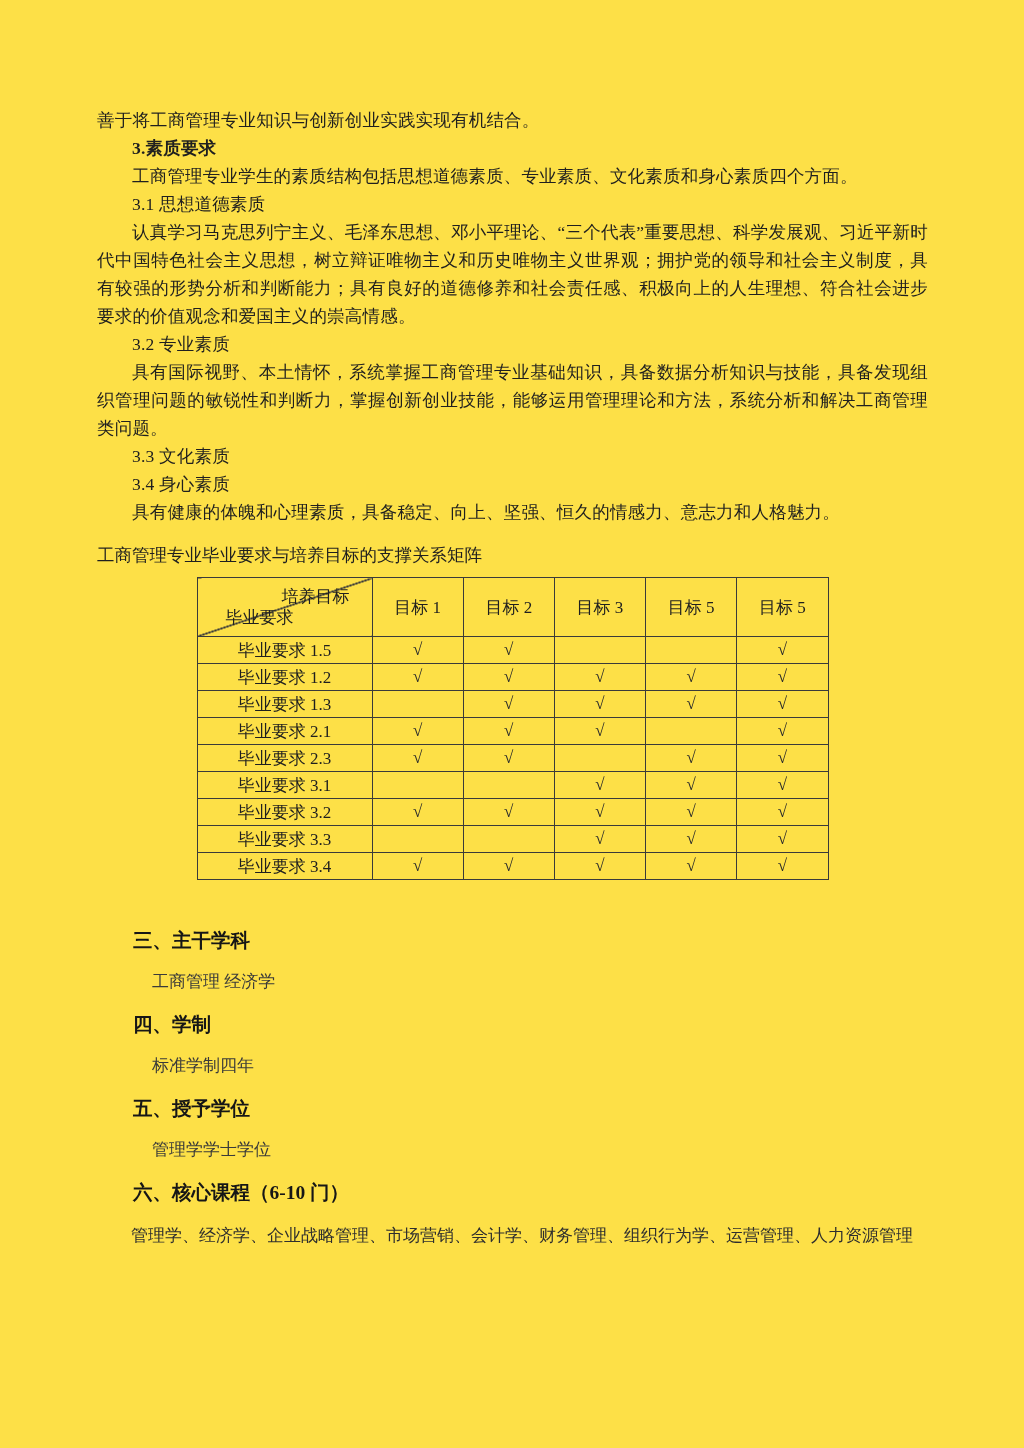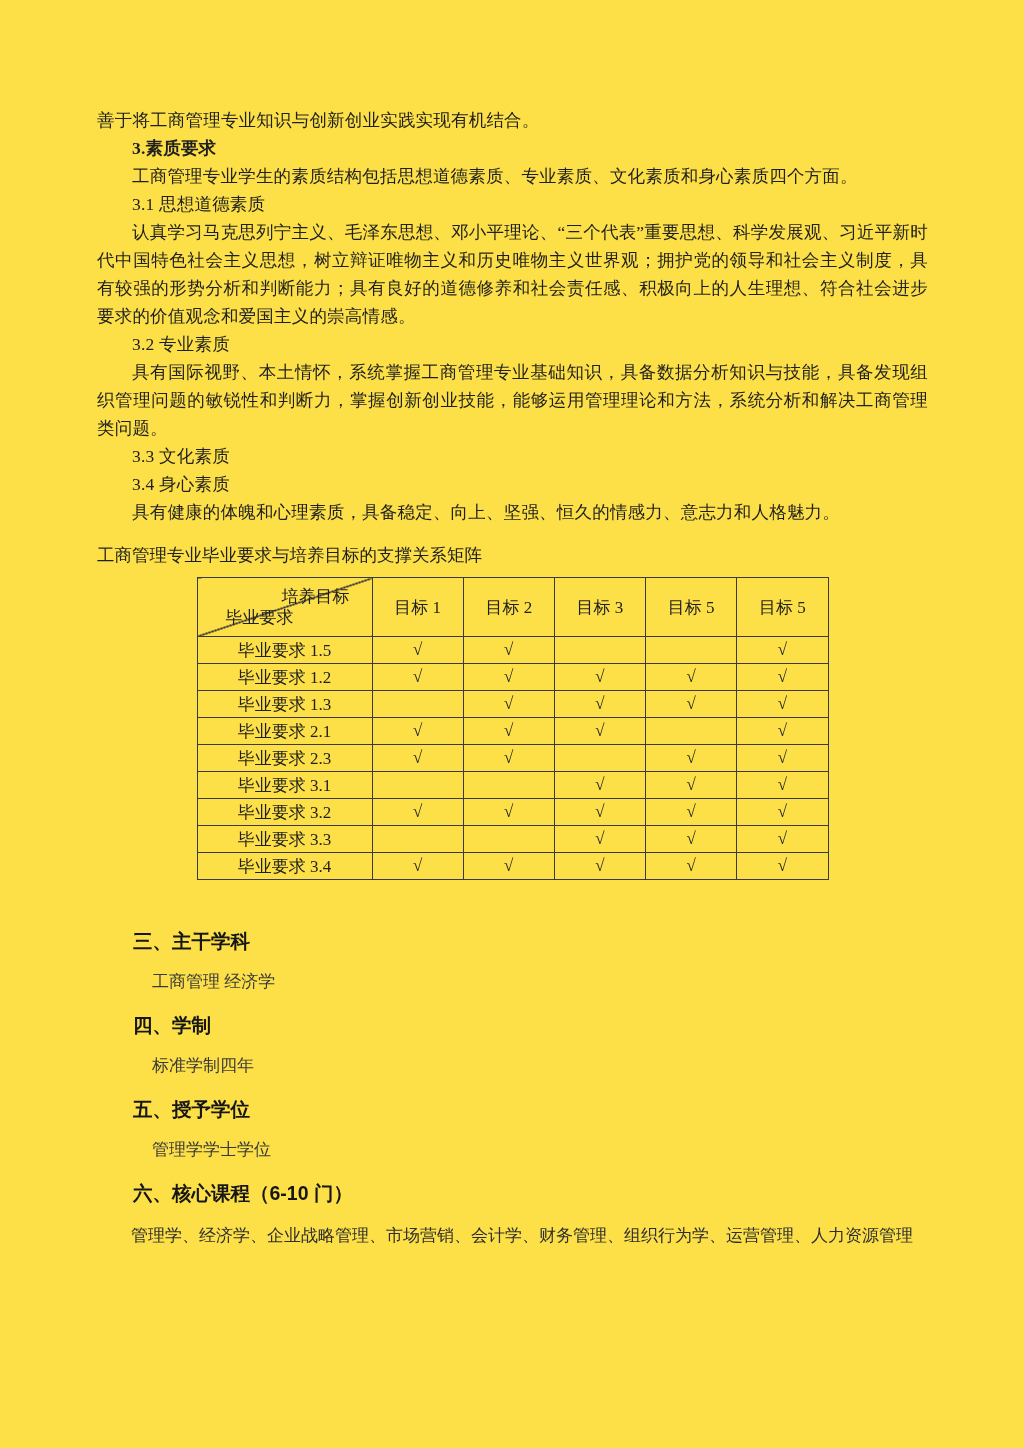--- a/index.html
+++ b/index.html
@@ -64,21 +64,21 @@
   }
   .corner-top    { position: absolute; top: 7px;    right: 22px; }
   .corner-bottom { position: absolute; bottom: 7px; left: 28px;  }
   th.goal-th { height: 58px; vertical-align: middle; }
   table.matrix tbody td { height: 26px; text-align: center; vertical-align: middle; }
   td.rowlabel { font-size: 17px; }
   td.mark { font-size: 16px; color: #2b2b2b; }
   
   .sections { margin-top: 48px; }
   .sec-heading {
-    font-family: Liberation Sans, sans-serif;
+    font-family: Liberation Serif, serif;
     font-weight: bold;
     font-size: 19.5px;
     line-height: 26px;
     padding-left: 36px;
     margin-top: 17px;
     color: #161616;
   }
   .sec-heading:first-child { margin-top: 0; }
   .sec-body {
     font-size: 17px;

